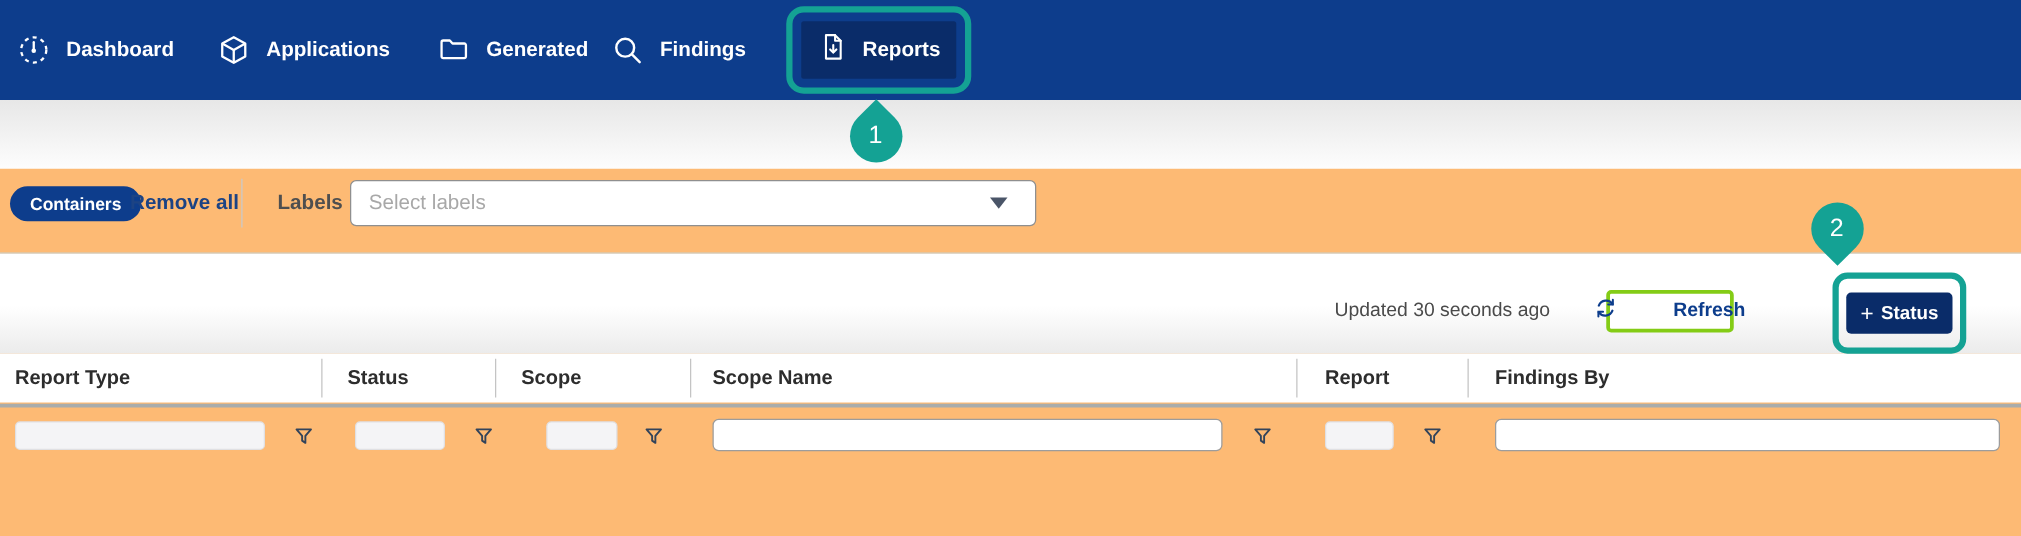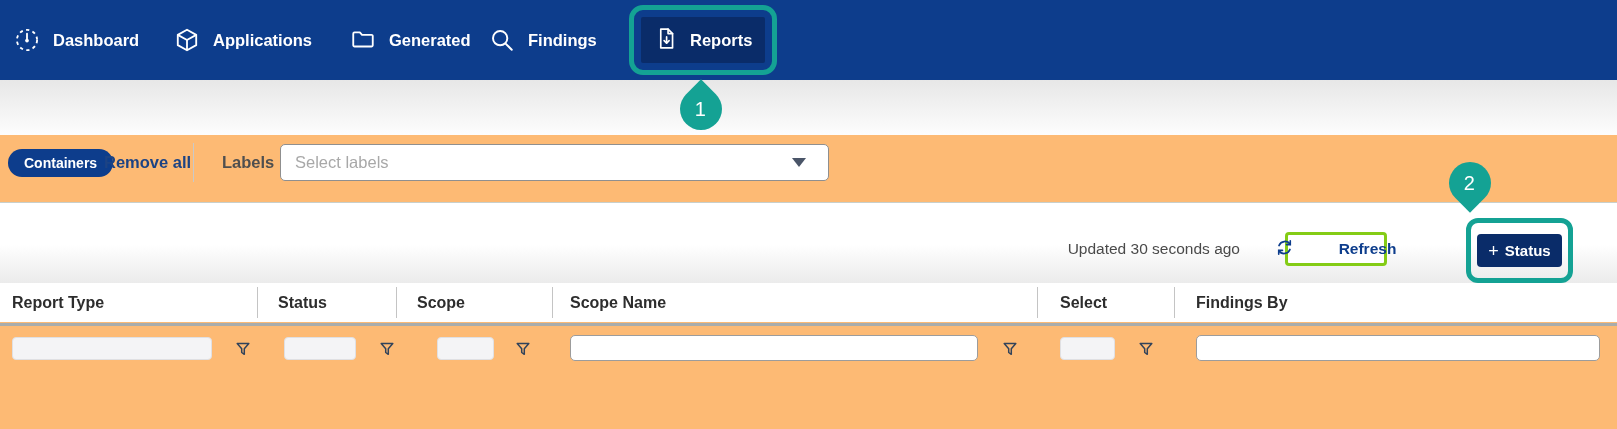--- a/index.html
+++ b/index.html
@@ -204,21 +204,21 @@
 
   <div class="table-head">
     <div class="col-header" style="left:12px">Report Type</div>
     <div class="header-divider" style="left:257px"></div>
     <div class="col-header" style="left:278px">Status</div>
     <div class="header-divider" style="left:396px"></div>
     <div class="col-header" style="left:417px">Scope</div>
     <div class="header-divider" style="left:552px"></div>
     <div class="col-header" style="left:570px">Scope Name</div>
     <div class="header-divider" style="left:1037px"></div>
-    <div class="col-header" style="left:1060px">Select</div>
+    <div class="col-header" style="left:1060px">Report</div>
     <div class="header-divider" style="left:1174px"></div>
     <div class="col-header" style="left:1196px">Findings By</div>
   </div>
   <div class="header-bottom-line"></div>
 
   <input class="gray-input" style="left: 12px; width: 200px;">
   <button class="funnel-btn" style="left:234px;">
     <svg width="16" height="16" viewBox="0 0 16 16" fill="none" stroke="#32435a" stroke-width="1.5" stroke-linejoin="round">
         <path d="M2.2 2.5 h11.6 L9.3 7.7 v5.6 l-2.6 -1.8 V7.7 Z"></path>
       </svg>

